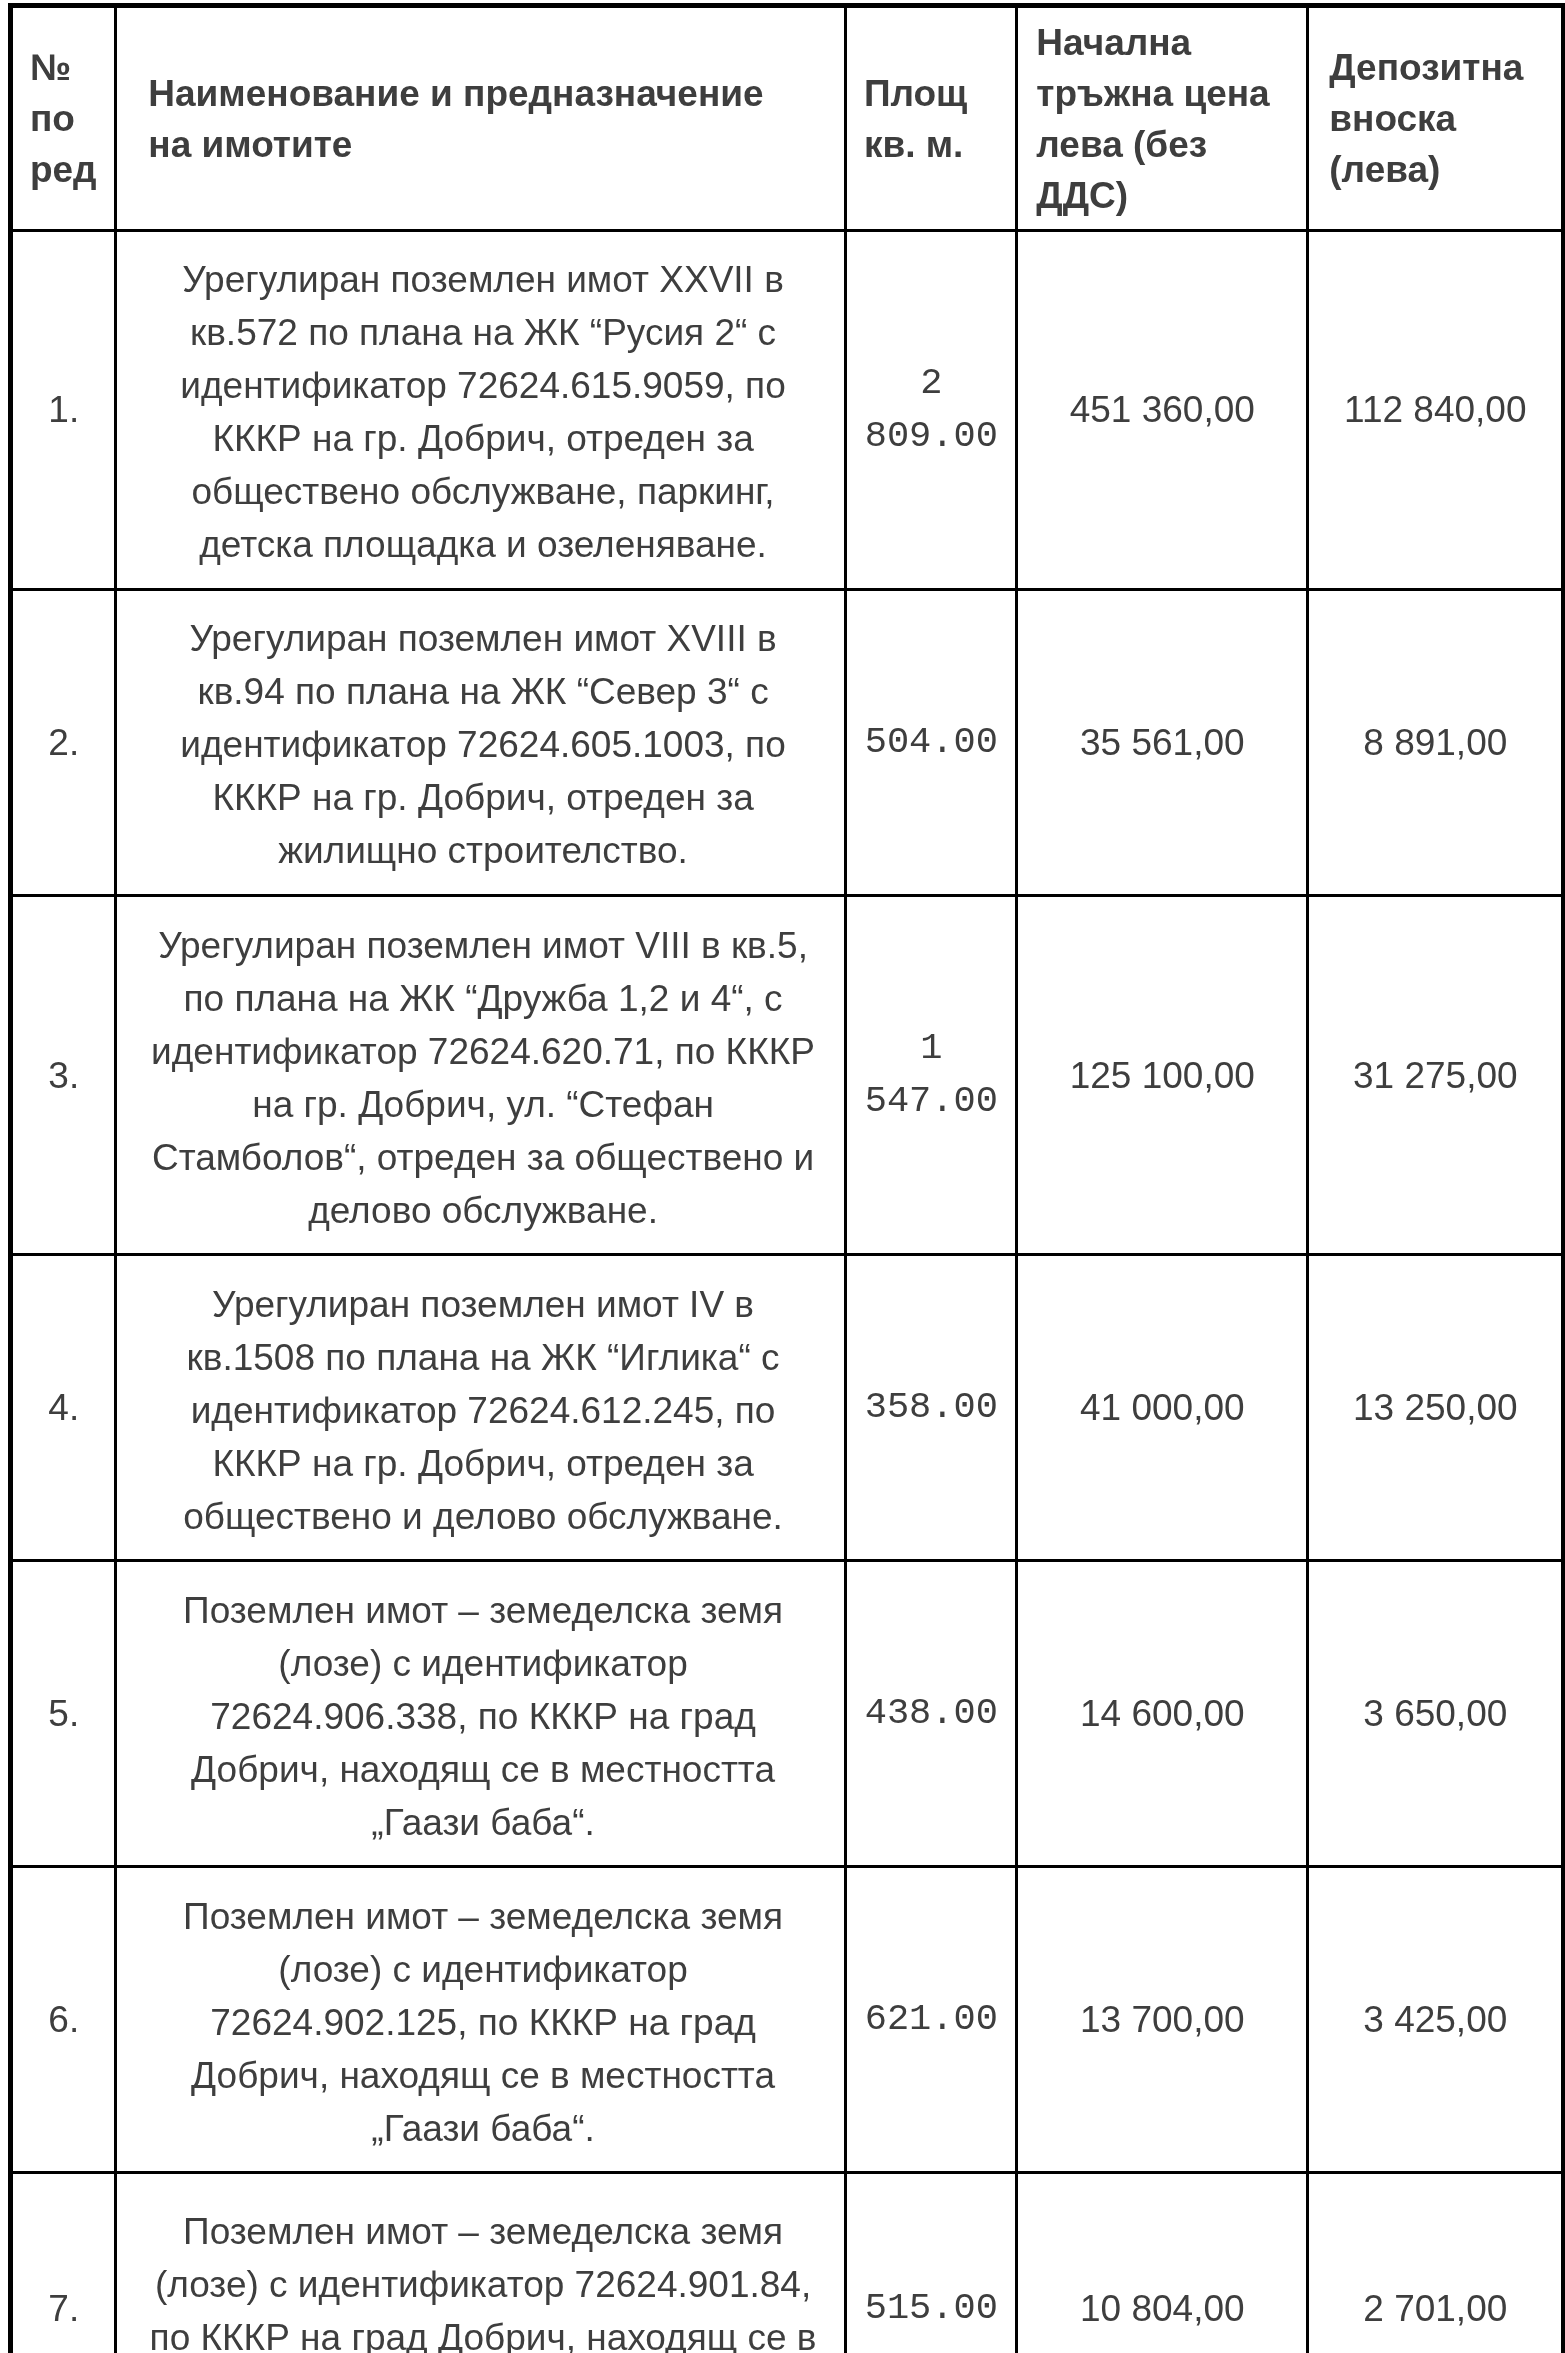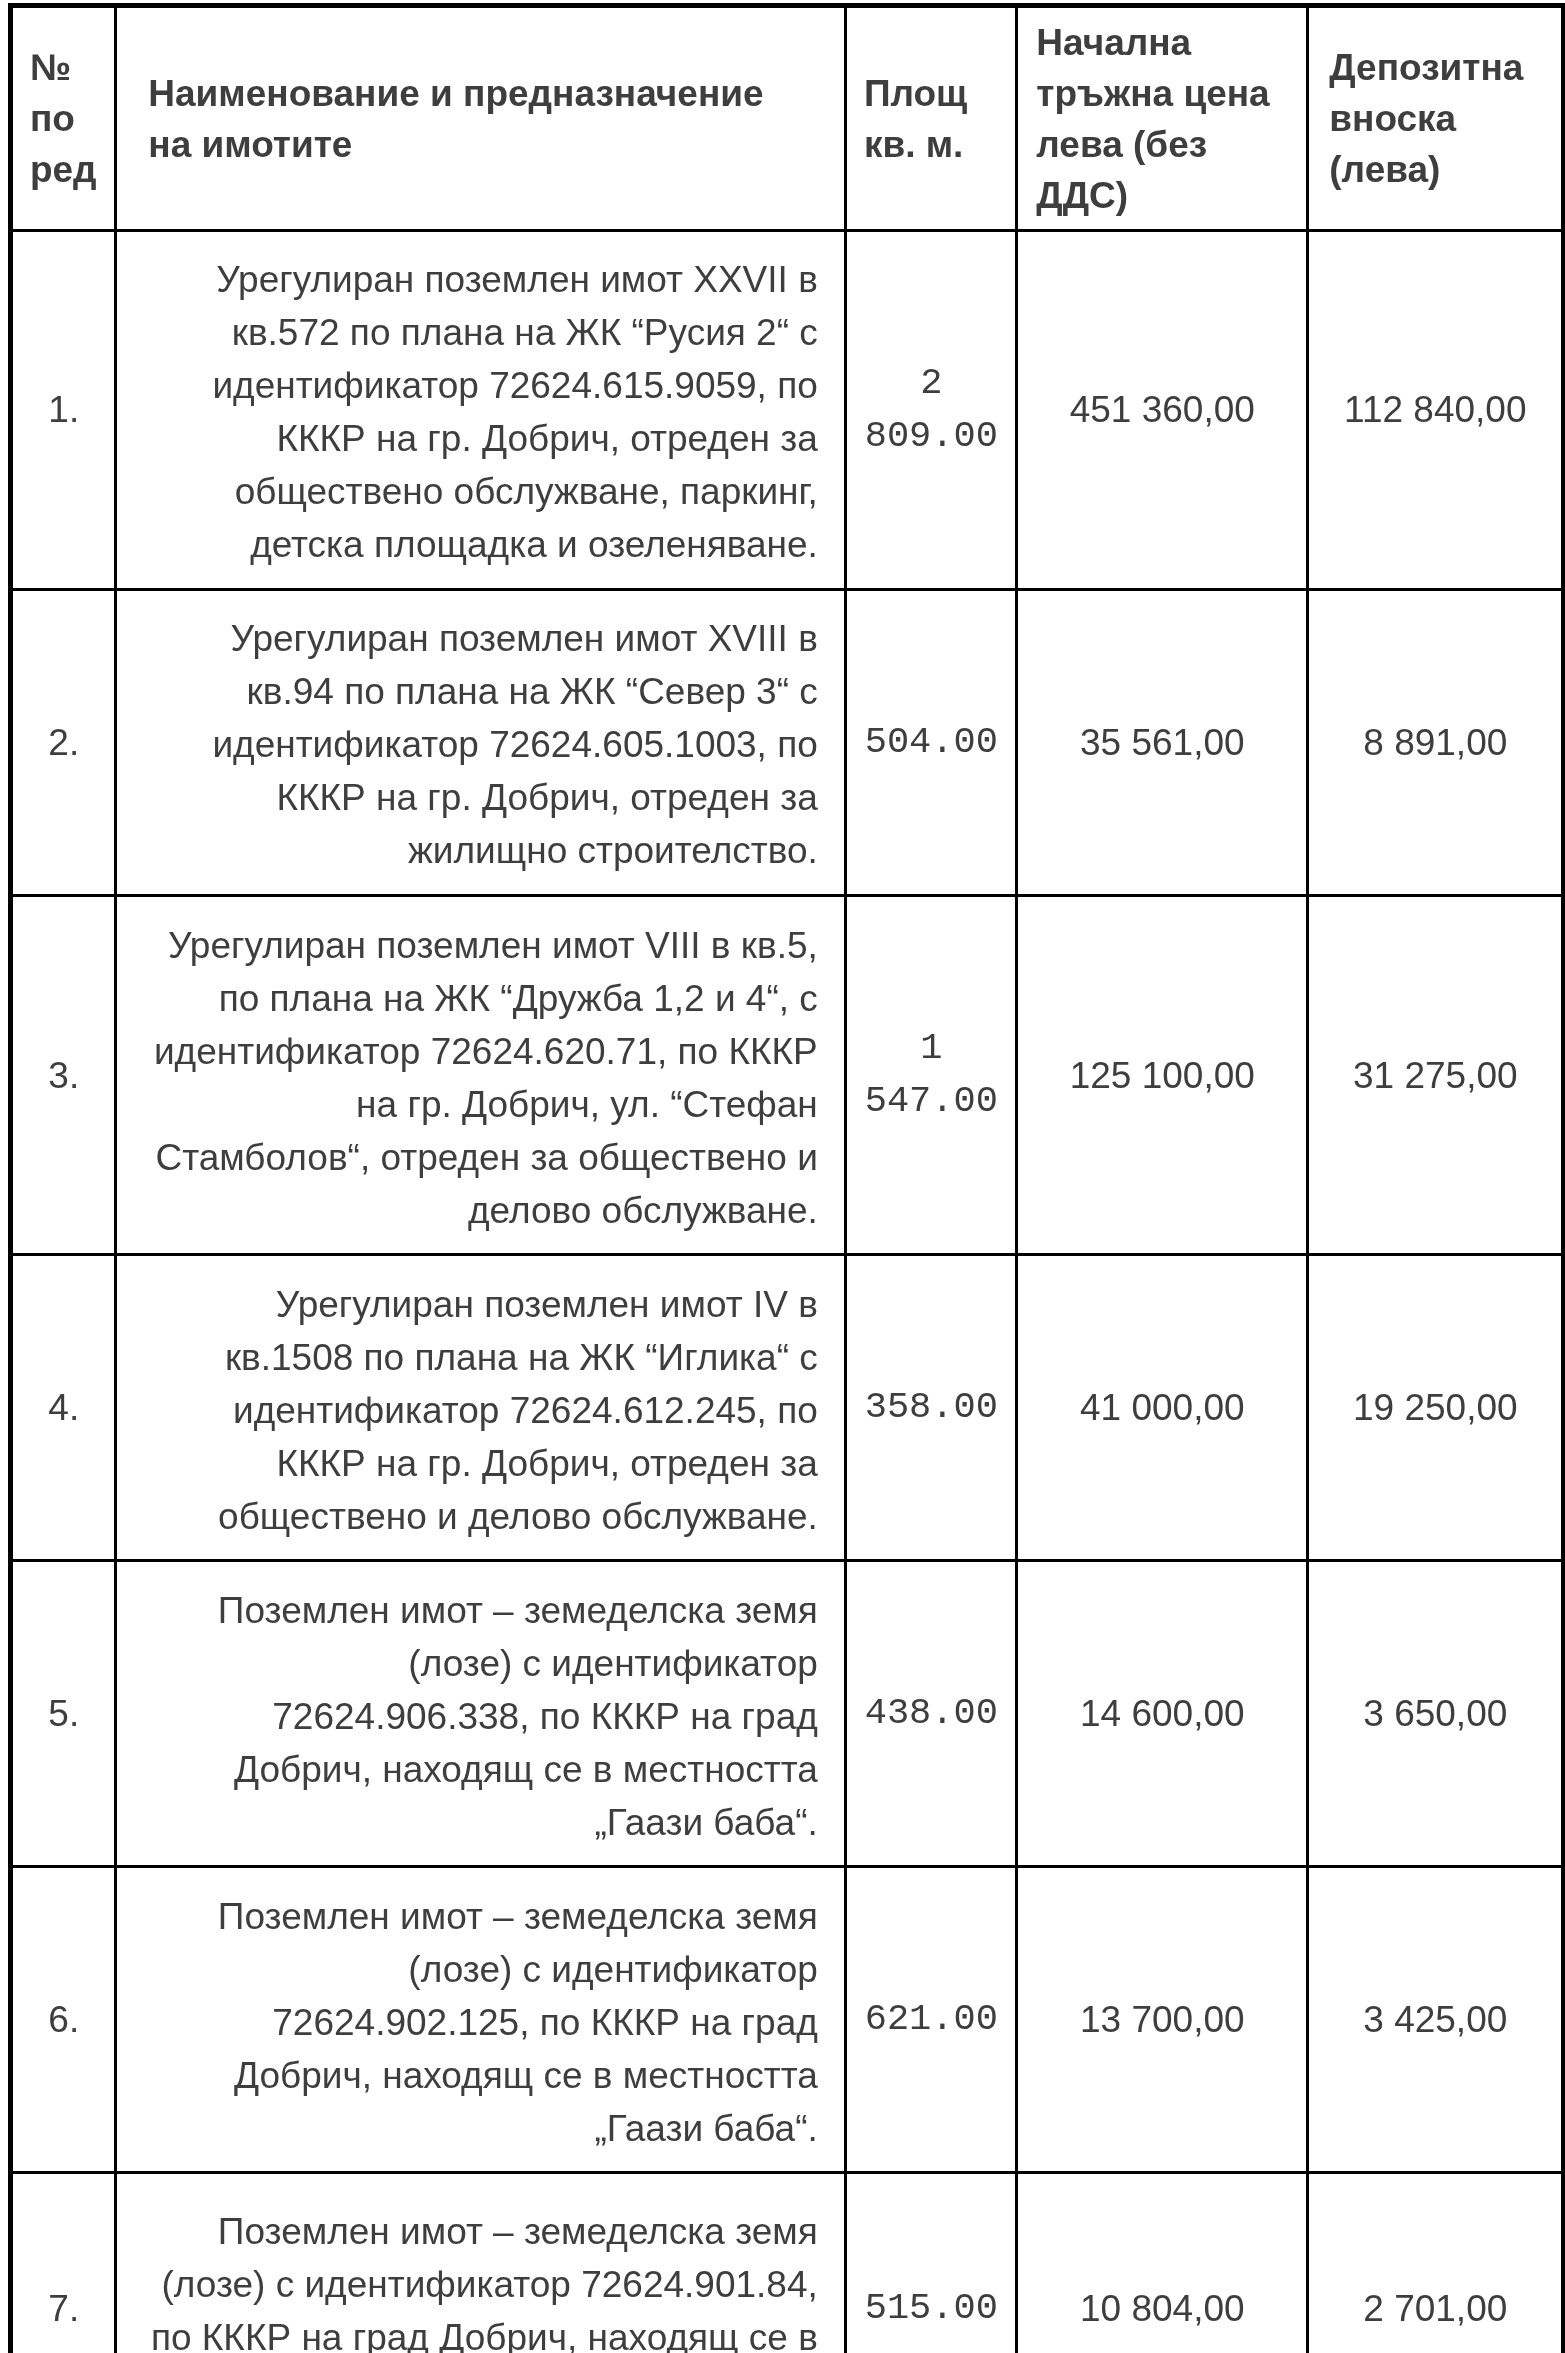--- a/index.html
+++ b/index.html
@@ -37,21 +37,21 @@
     font-weight: normal;
   }
   
   .h-num     { padding: 8.3px 6.6px 8.3px 16.6px; }
   .h-name    { padding: 8.3px 33px 8.3px 31px; }
   .h-area    { padding: 8.3px 10px 8.3px 16.6px; }
   .h-price   { padding: 8.3px 18px 8.3px 18px; text-align: justify; }
   .h-deposit { padding: 8.3px 11.6px 8.3px 20px; }
   
   .c-num     { text-align: center; padding: 5px 8.3px; }
-  .c-name    { text-align: right; vertical-align: top; padding: 21.5px 26.5px 16.6px 31px; }
+  .c-name    { text-align: center; vertical-align: top; padding: 21.5px 26.5px 16.6px 31px; }
   .c-area    { text-align: center; padding: 5px 8.3px; font-family: Liberation Mono, monospace; }
   .c-price   { text-align: center; padding: 10px 10px; }
   .c-deposit { text-align: center; padding: 5px 10px; }
   
   thead tr              { height: 219px; }
   tbody tr:nth-child(1) { height: 313px; }
   tbody tr:nth-child(2) { height: 258px; }
   tbody tr:nth-child(3) { height: 325px; }
   tbody tr:nth-child(4) { height: 265px; }
   tbody tr:nth-child(5) { height: 269px; }
@@ -102,21 +102,21 @@
     <td class="c-area">1 547.00</td>
     <td class="c-price">125 100,00</td>
     <td class="c-deposit">31 275,00</td>
   </tr>
 
   <tr>
     <td class="c-num">4.</td>
     <td class="c-name">Урегулиран поземлен имот IV в кв.1508 по плана на ЖК “Иглика“ с идентификатор 72624.612.245, по КККР на гр. Добрич, отреден за обществено и делово обслужване.</td>
     <td class="c-area">358.00</td>
     <td class="c-price">41 000,00</td>
-    <td class="c-deposit">19 250,00</td>
+    <td class="c-deposit">13 250,00</td>
   </tr>
 
   <tr>
     <td class="c-num">5.</td>
     <td class="c-name">Поземлен имот – земеделска земя (лозе) с идентификатор 72624.906.338, по КККР на град Добрич, находящ се в местността „Гаази баба“.</td>
     <td class="c-area">438.00</td>
     <td class="c-price">14 600,00</td>
     <td class="c-deposit">3 650,00</td>
   </tr>
 

